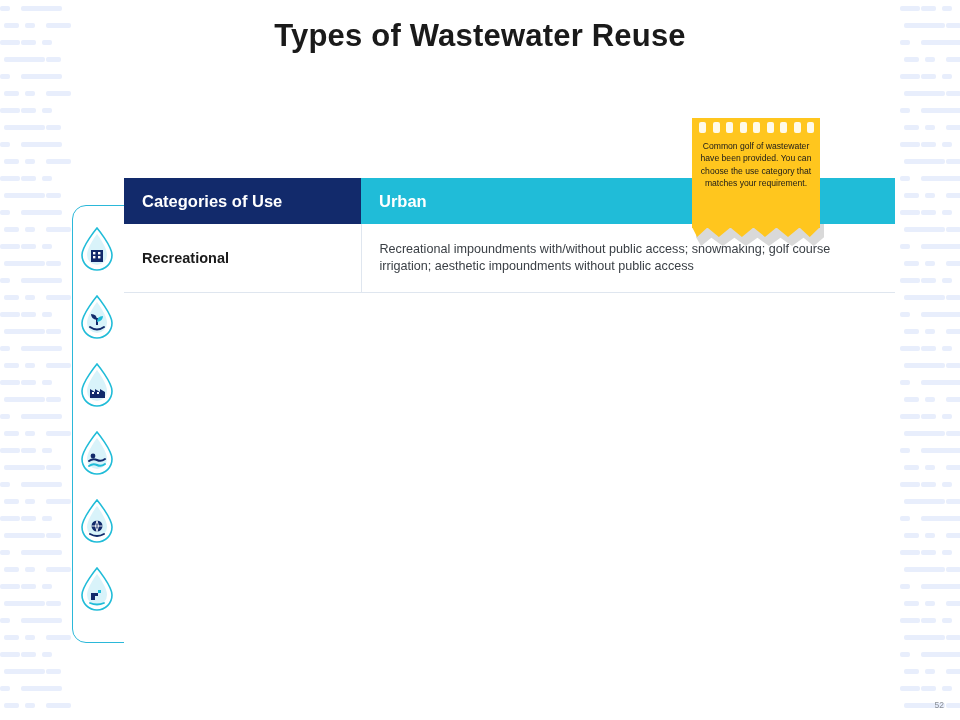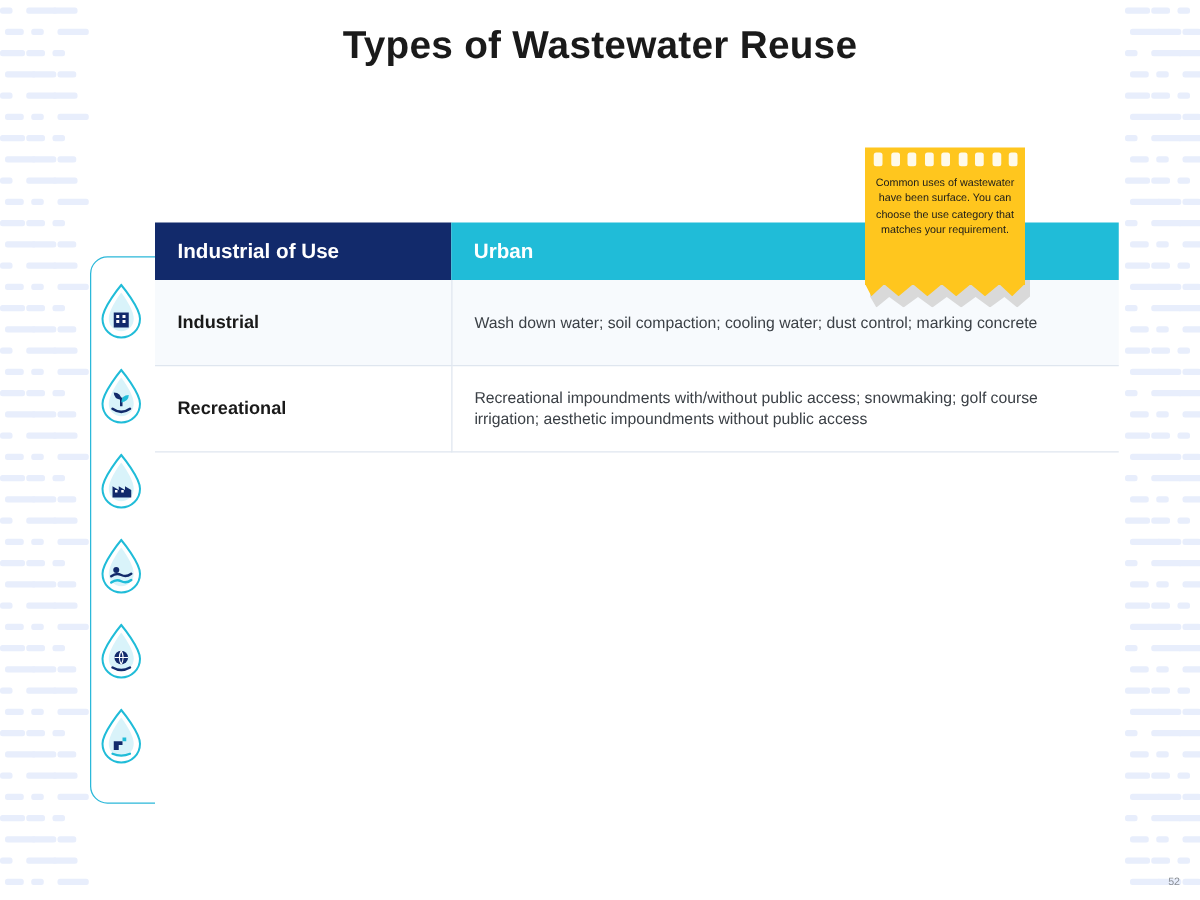--- a/index.html
+++ b/index.html
@@ -522,29 +522,25 @@
       <path d="M13 27 h7 v3 h-3 v4 h-4 Z" fill="#122a6b"></path>
       <rect x="20" y="24" width="3" height="3" fill="#20bcd8"></rect>
       <path d="M12 37 q7 3 14 0" stroke="#20bcd8" stroke-width="1.8" fill="none" stroke-linecap="round"></path>
     </svg>
   </div>
 </div>
 
 <table class="table">
   <thead>
     <tr>
-      <th class="hdr-cat">Industrial of Use</th>
+      <th class="hdr-cat">Categories of Use</th>
       <th class="hdr-uses">Urban</th>
     </tr>
   </thead>
   <tbody>
-    <tr class="row-a">
-      <td class="cat-cell" style="height:68px">Industrial</td>
-      <td class="use-cell">Wash down water; soil compaction; cooling water; dust control; marking concrete</td>
-    </tr>
     <tr class="row-b">
       <td class="cat-cell" style="height:68px">Recreational</td>
       <td class="use-cell">Recreational impoundments with/without public access;  snowmaking; golf course irrigation; aesthetic impoundments without public access</td>
     </tr>
   </tbody>
 </table>
 
 <div class="note">
   <div class="note-shadow"></div>
   <div class="note-body"></div>
@@ -553,16 +549,16 @@
       <i style="left: 7px;"></i>
       <i style="left: 20.5px;"></i>
       <i style="left: 34px;"></i>
       <i style="left: 47.5px;"></i>
       <i style="left: 61px;"></i>
       <i style="left: 74.5px;"></i>
       <i style="left: 88px;"></i>
       <i style="left: 101.5px;"></i>
       <i style="left: 115px;"></i>
     </div>
-  <div class="note-text">Common uses of wastewater have been surface. You can choose the use category that matches your requirement.</div>
+  <div class="note-text">Common golf of wastewater have been provided. You can choose the use category that matches your requirement.</div>
 </div>
 
 <div class="page-num">52</div>
 
 </body></html>

